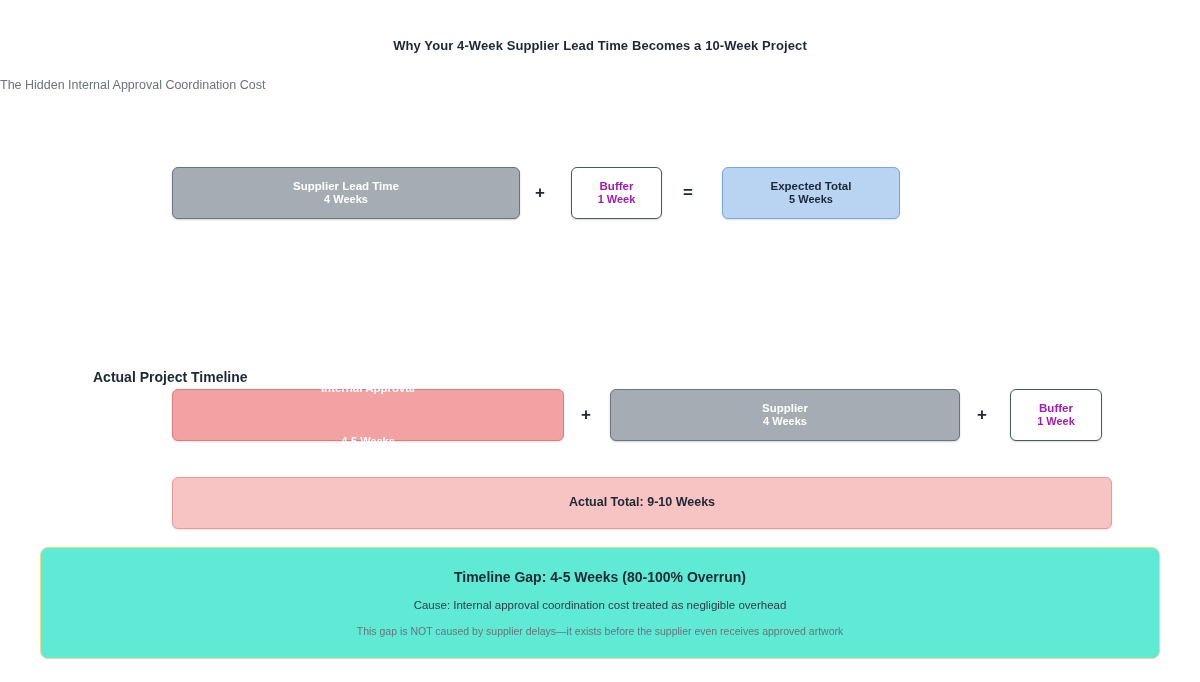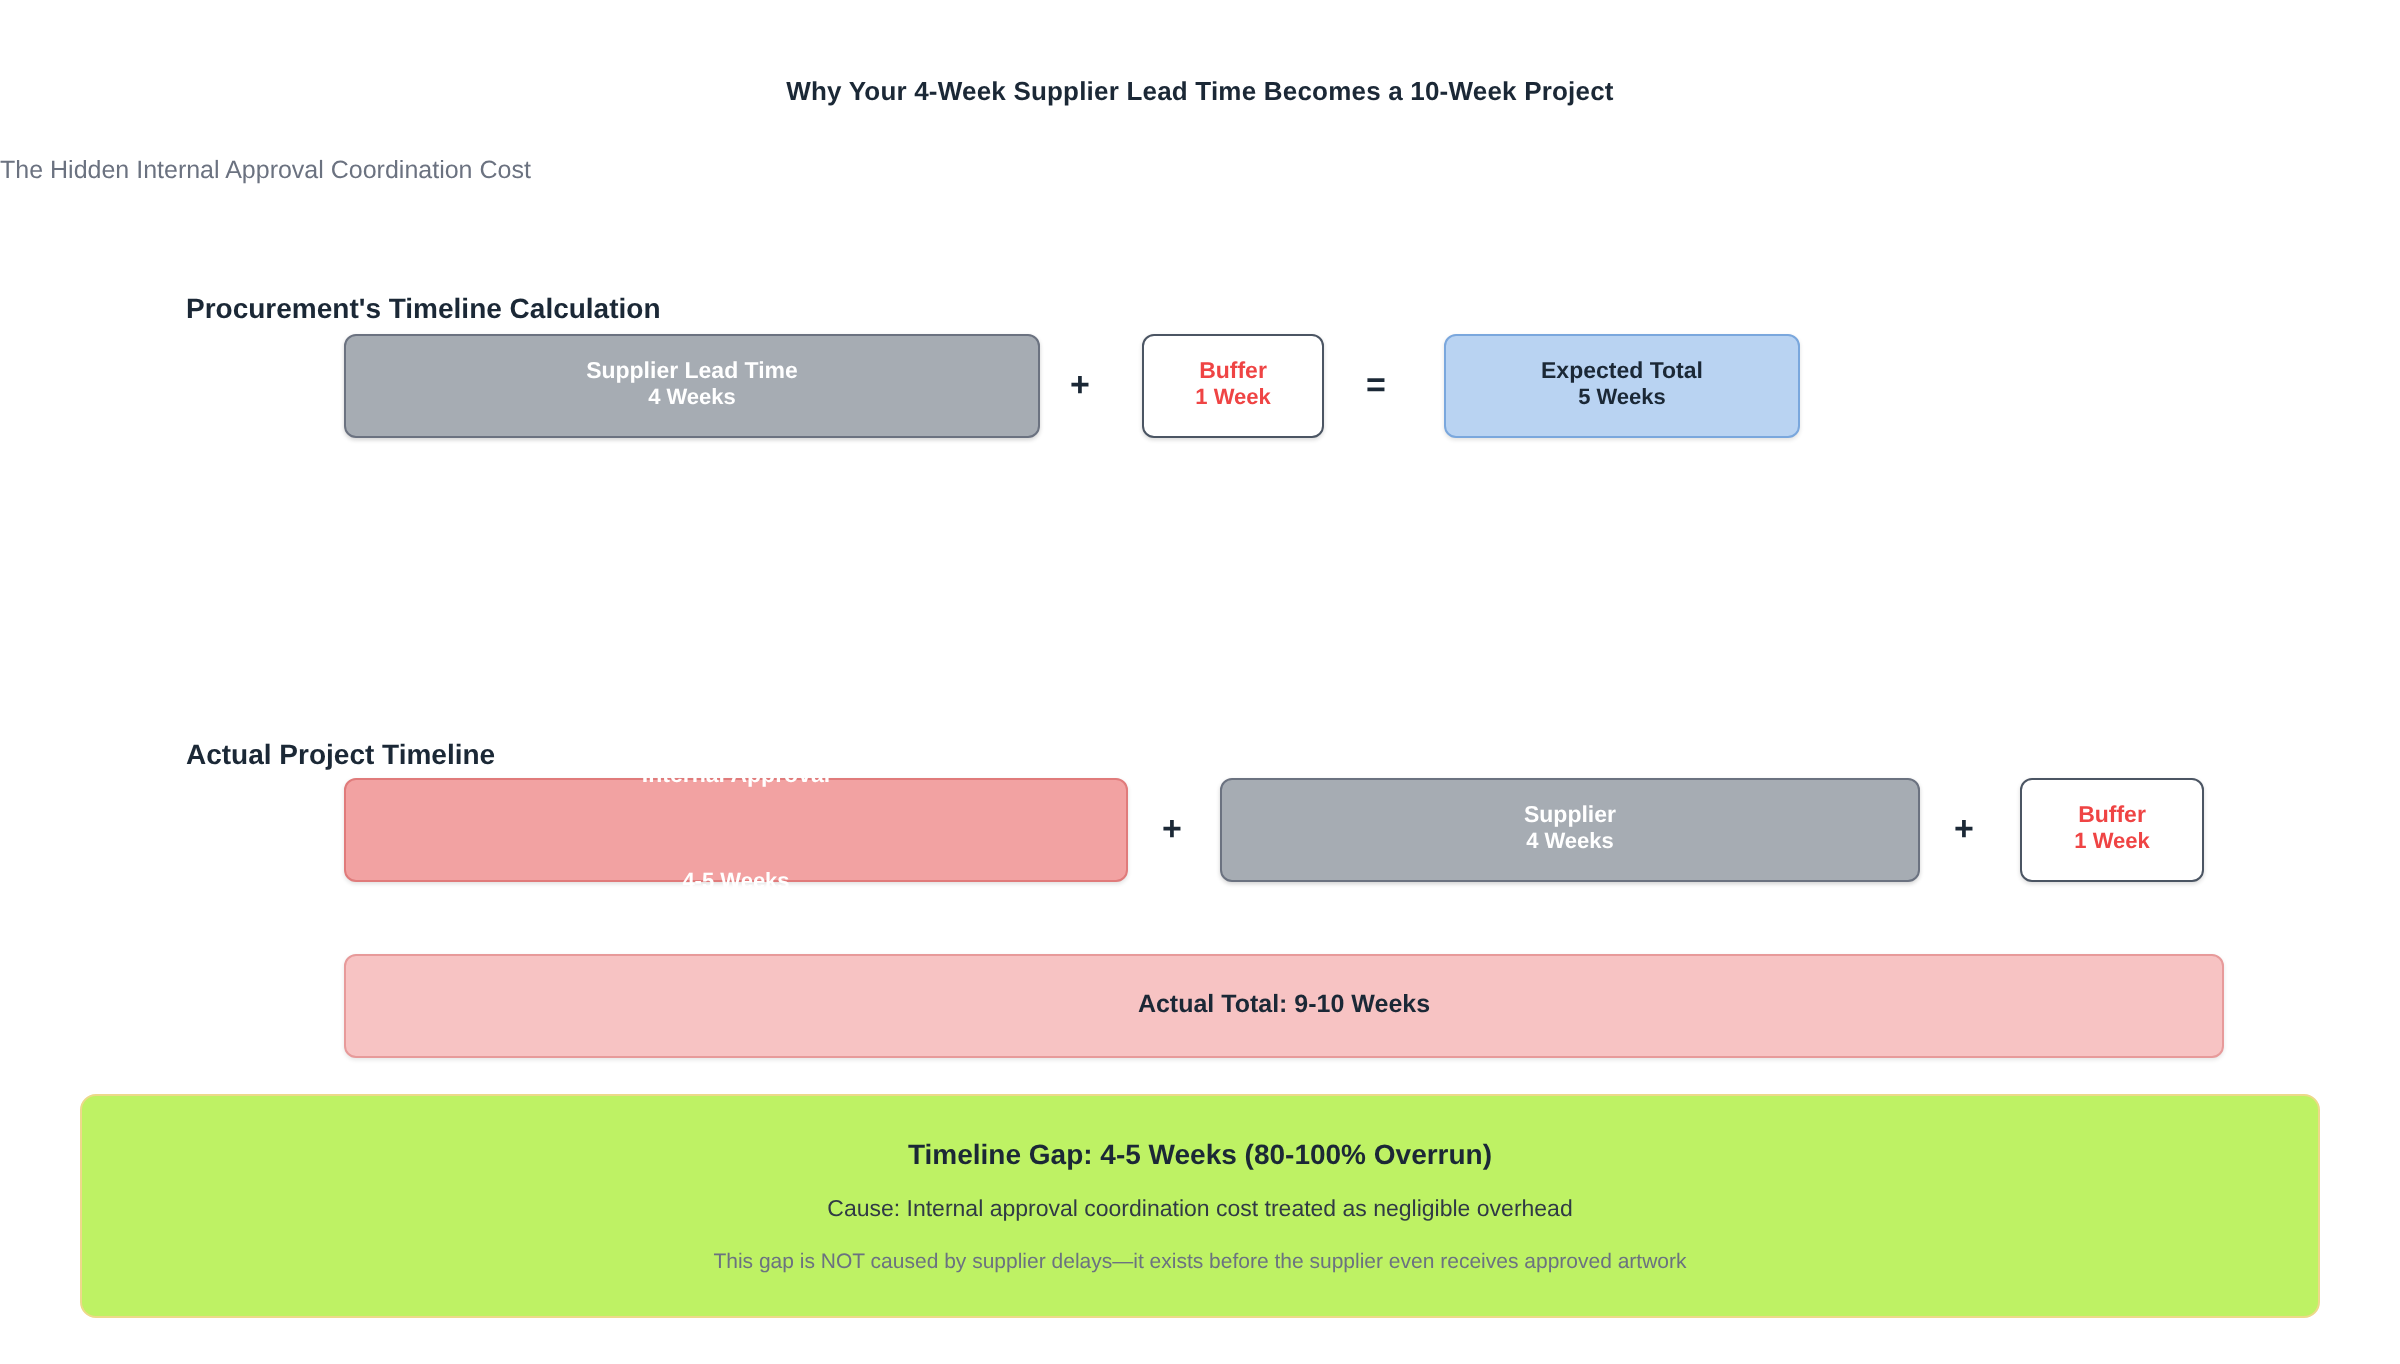--- a/index.html
+++ b/index.html
@@ -71,21 +71,21 @@
 
   .blk-gray {
     background: #a6acb3;
     border: 1.5px solid #6b7280;
     color: #ffffff;
     box-shadow: 0 1px 2px rgba(0,0,0,0.18);
   }
   .blk-white {
     background: #ffffff;
     border: 1.5px solid #4b5563;
-    color: #ef4444;
+    color: #a21caf;
     box-shadow: 0 1px 2px rgba(0,0,0,0.15);
   }
   .blk-blue {
     background: #b9d3f2;
     border: 1.5px solid #7aa7dd;
     color: #1b2836;
     box-shadow: 0 1px 2px rgba(0,0,0,0.12);
   }
   .blk-red {
     background: #f2a2a2;
@@ -129,21 +129,21 @@
   #blk-actual-total {
     top: 477px; left: 172px; width: 940px; height: 52px;
     font-size: 12.5px; font-weight: bold;
   }
 
   
   #callout {
     position: absolute;
     top: 547px; left: 40px; width: 1120px; height: 112px;
     box-sizing: border-box;
-    background: #bef264;
+    background: #5eead4;
     border: 1.5px solid #edd98a;
     border-radius: 8px;
     display: flex;
     flex-direction: column;
     align-items: center;
     justify-content: center;
   }
   #callout .c-title {
     font-size: 14px;
     font-weight: bold;
@@ -161,21 +161,20 @@
   }
 </style>
 </head>
 <body>
 
 <div class="page">
 
   <div class="title">Why Your 4-Week Supplier Lead Time Becomes a 10-Week Project</div>
   <div class="subtitle">The Hidden Internal Approval Coordination Cost</div>
 
-  <div class="section-label" id="label-expected">Procurement's Timeline Calculation</div>
 
   <div class="block blk-gray" id="blk-supplier-lead">
     <span class="l1">Supplier Lead Time</span>
     <span class="l2">4 Weeks</span>
   </div>
 
   <div class="operator" id="op-plus-1">+</div>
 
   <div class="block blk-white" id="blk-buffer-1">
     <span class="l1">Buffer</span>

